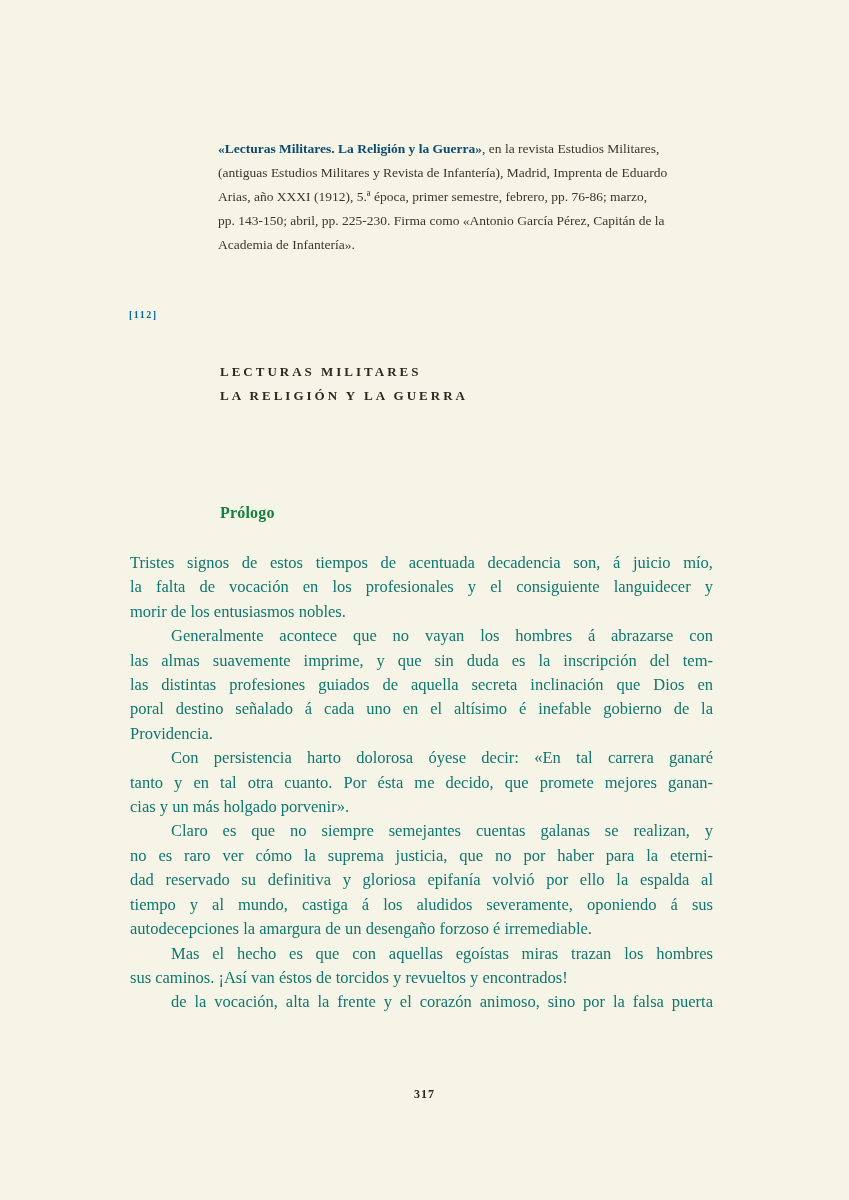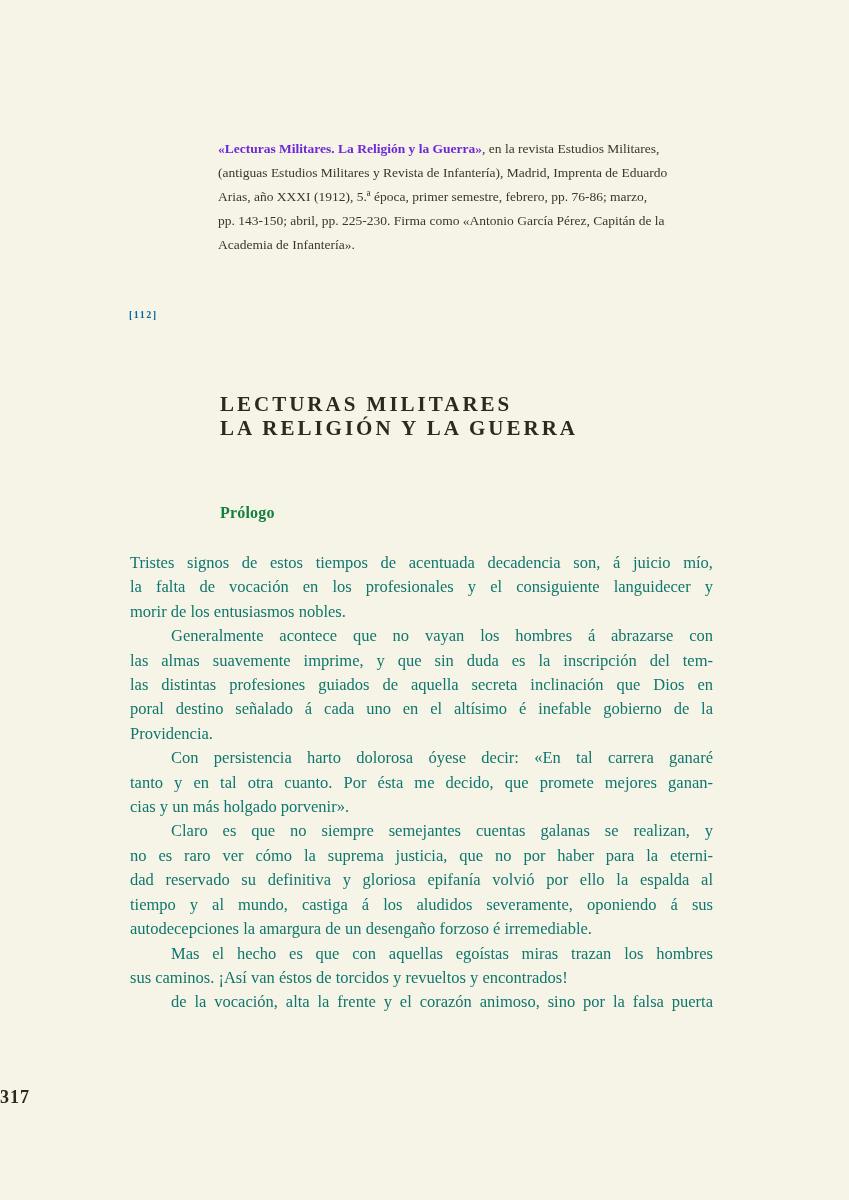--- a/index.html
+++ b/index.html
@@ -18,41 +18,40 @@
   }
   .citation {
     position: absolute;
     left: 218px;
     top: 137px;
     width: 500px;
     font-size: 13.5px;
     line-height: 24px;
     color: #3a362f;
   }
-  .citation .seg-bold { font-weight: bold; color: #6d28d9; }
+  .citation .seg-bold { font-weight: bold; color: #0c4a6e; }
   .citation .seg-italic { }
   .section-number {
     position: absolute;
     left: 129px;
     top: 309px;
     font-weight: bold;
     font-size: 10px;
     letter-spacing: 1.5px;
     color: #0369a1;
   }
   .title-block {
     position: absolute;
     left: 220px;
     top: 360px;
     font-weight: bold;
-    font-size: 21px;
+    font-size: 13px;
     letter-spacing: 3px;
     line-height: 24px;
     color: #2c2922;
-    margin-top: 32px;
   }
   .prologue {
     position: absolute;
     left: 220px;
     top: 504px;
     font-weight: bold;
     font-size: 16px;
     letter-spacing: 0.2px;
     color: #15803d;
   }
@@ -71,22 +70,23 @@
     white-space: normal;
   }
   .para .line.last { text-align-last: left; }
   .para.justify-last .line.last { text-align-last: justify; }
   .para.indent .line:first-child { text-indent: 41px; }
   .folio {
     position: absolute;
     left: 0;
     top: 1087px;
     width: 849px;
+    text-align: center;
     font-weight: bold;
-    font-size: 18px;
+    font-size: 12px;
     letter-spacing: 1px;
     color: #2c2922;
   }
 </style>
 </head>
 <body>
 
 <div class="page">
 
   <div class="citation">

